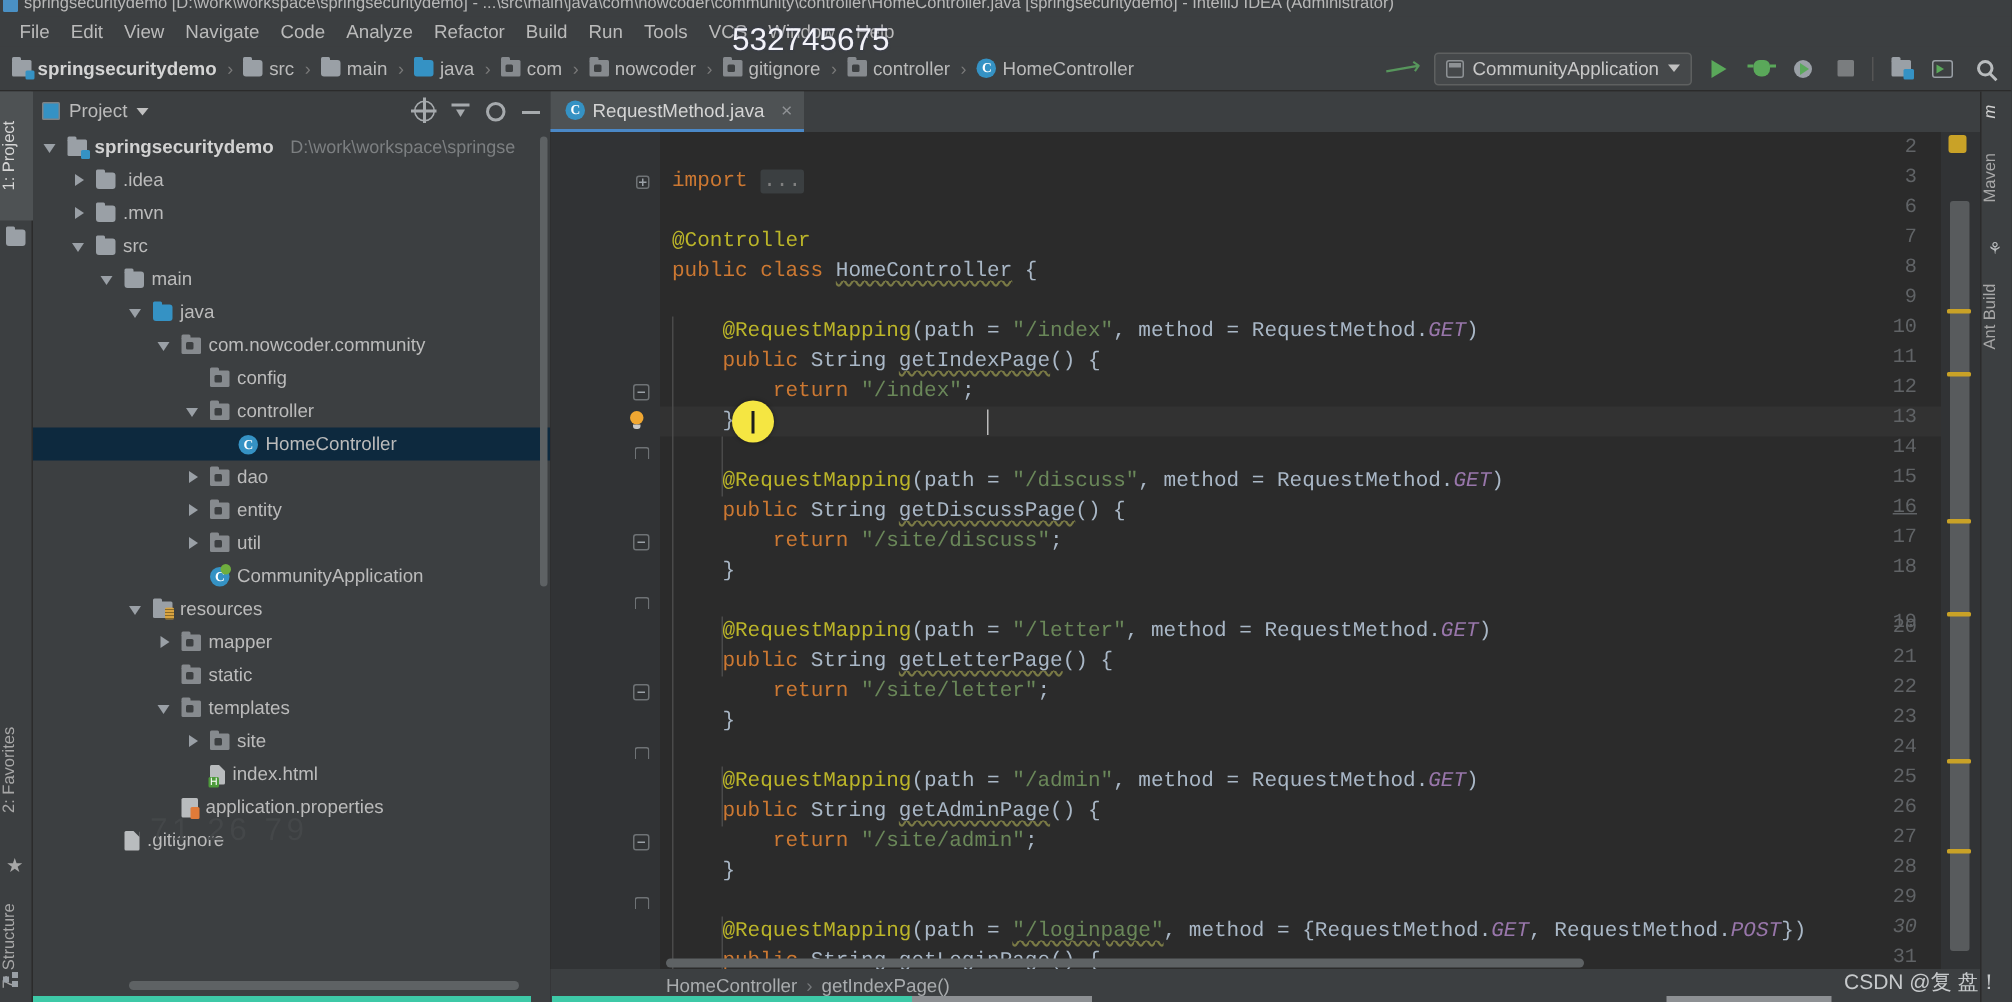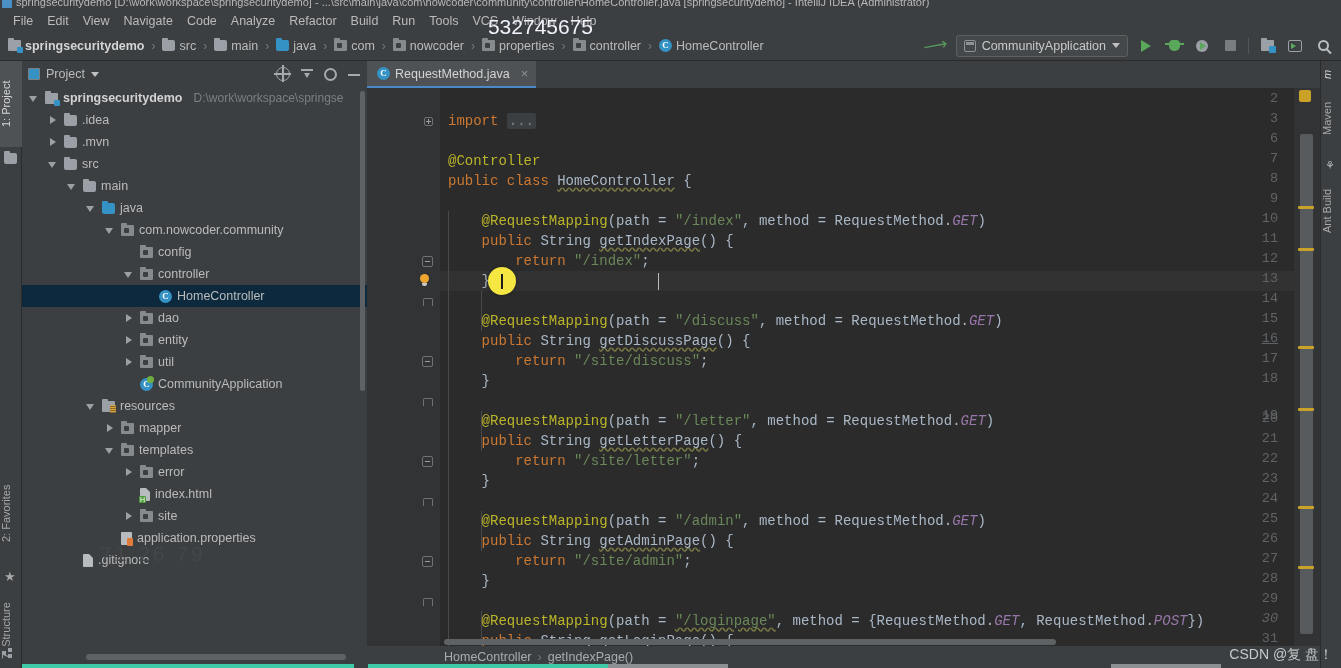--- a/index.html
+++ b/index.html
@@ -352,21 +352,21 @@
         <span>com</span>
       </div>
       <span class="sep">›</span>
       <div class="crumb-item">
         <span class="ico ico-pkg"></span>
         <span>nowcoder</span>
       </div>
       <span class="sep">›</span>
       <div class="crumb-item">
         <span class="ico ico-pkg"></span>
-        <span>properties</span>
+        <span>gitignore</span>
       </div>
       <span class="sep">›</span>
       <div class="crumb-item">
         <span class="ico ico-pkg"></span>
         <span>controller</span>
       </div>
       <span class="sep">›</span>
       <div class="crumb-item">
         <span class="ico ico-class">C</span>
         <span>HomeController</span>
@@ -524,38 +524,38 @@
           <span class="arrow down"></span>
           <span class="ico ico-res"></span>
           <span class="lbl">resources</span>
         </div>
         <div class="trow" style="padding-left: 82px;">
           <span class="arrow right"></span>
           <span class="ico ico-pkg"></span>
           <span class="lbl">mapper</span>
         </div>
         <div class="trow" style="padding-left: 82px;">
+          <span class="arrow"></span>
+          <span class="ico ico-pkg"></span>
+          <span class="lbl">static</span>
+        </div>
+        <div class="trow" style="padding-left: 82px;">
           <span class="arrow down"></span>
           <span class="ico ico-pkg"></span>
           <span class="lbl">templates</span>
         </div>
         <div class="trow" style="padding-left: 101px;">
           <span class="arrow right"></span>
           <span class="ico ico-pkg"></span>
-          <span class="lbl">error</span>
+          <span class="lbl">site</span>
         </div>
         <div class="trow" style="padding-left: 101px;">
           <span class="arrow"></span>
           <span class="ico ico-file html"></span>
           <span class="lbl">index.html</span>
-        </div>
-        <div class="trow" style="padding-left: 101px;">
-          <span class="arrow right"></span>
-          <span class="ico ico-pkg"></span>
-          <span class="lbl">site</span>
         </div>
         <div class="trow" style="padding-left: 82px;">
           <span class="arrow"></span>
           <span class="ico ico-props"></span>
           <span class="lbl">application.properties</span>
         </div>
         <div class="trow" style="padding-left: 44px;">
           <span class="arrow"></span>
           <span class="ico ico-file"></span>
           <span class="lbl">.gitignore</span>

